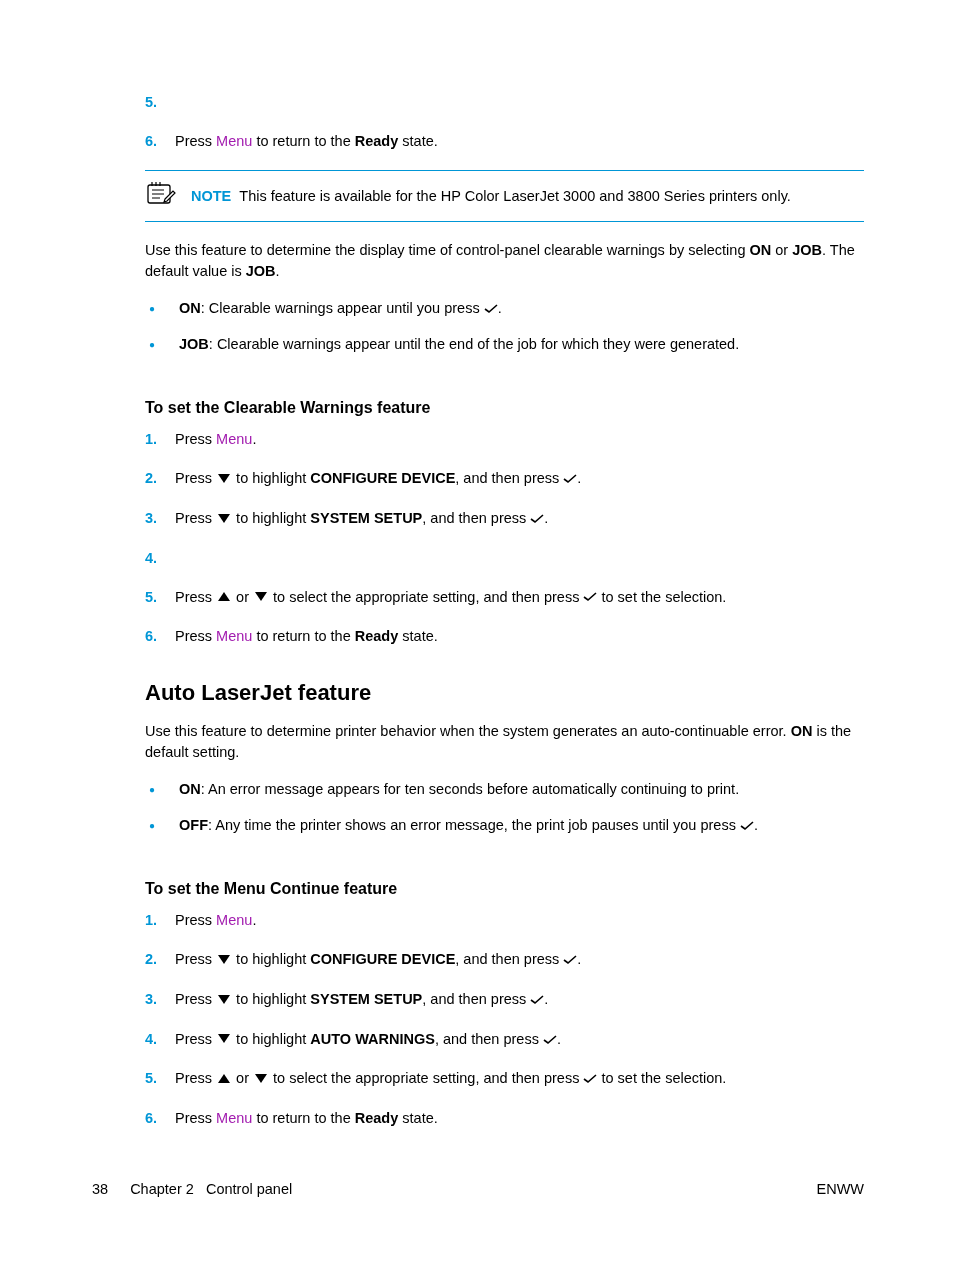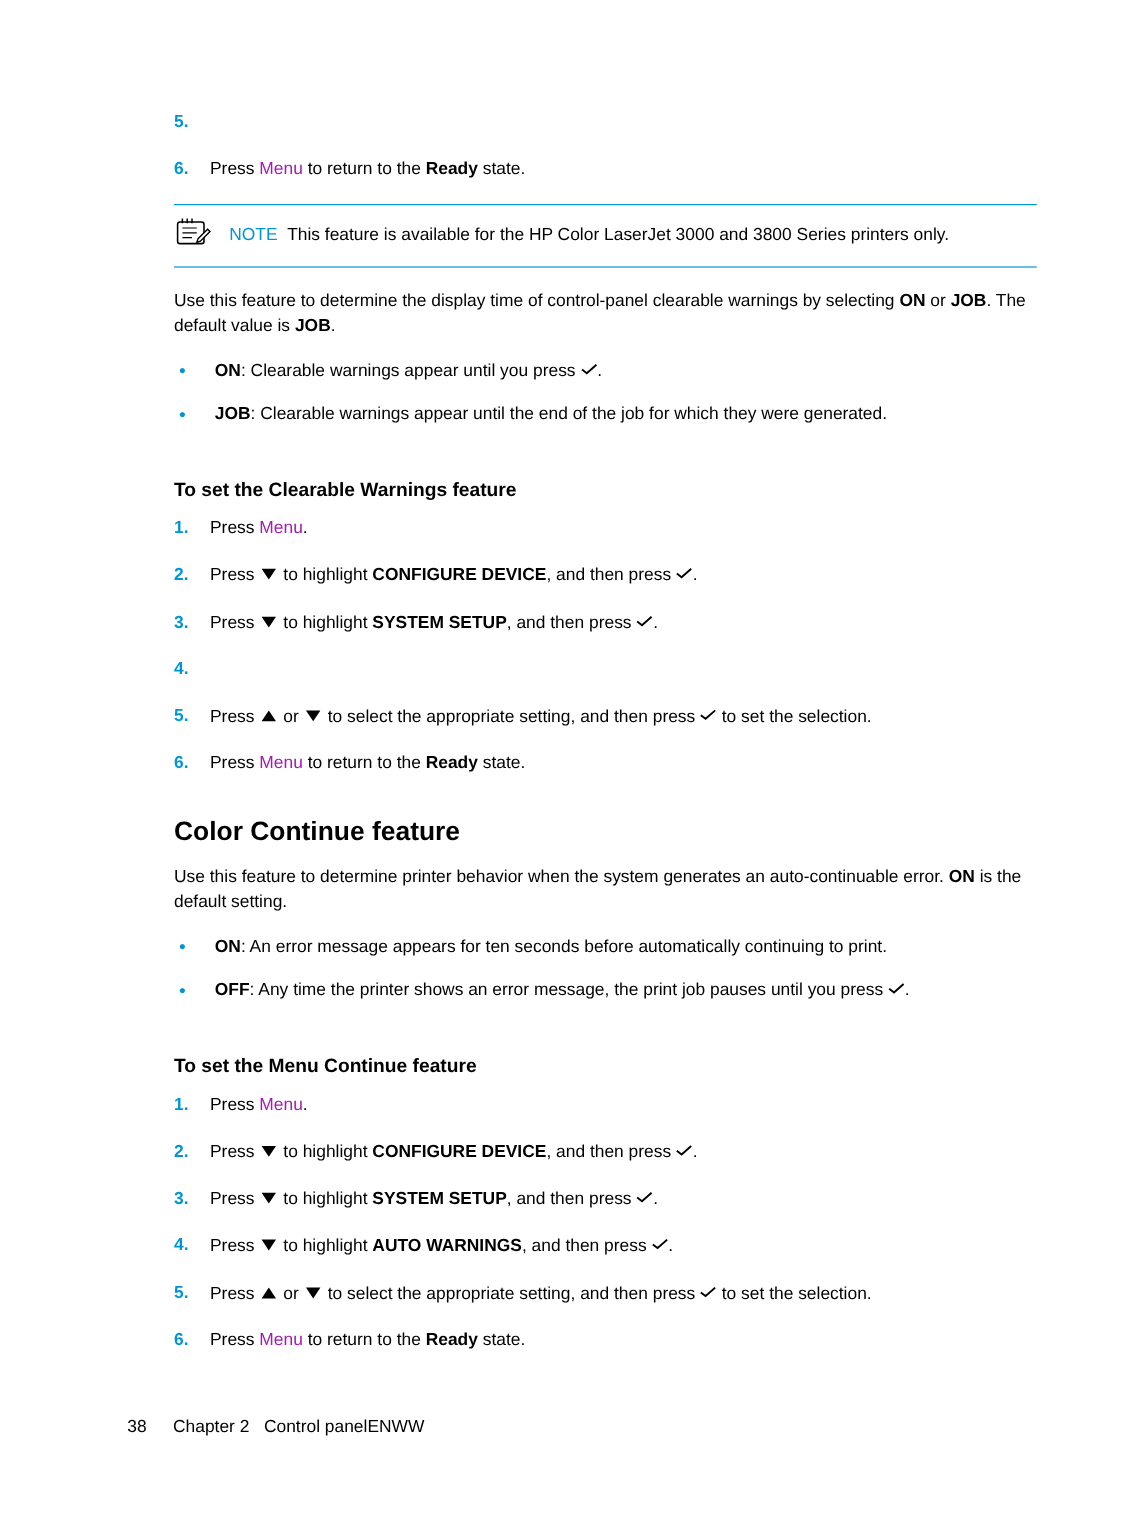--- a/index.html
+++ b/index.html
@@ -76,21 +76,21 @@
     align-items: center;
     padding: 8px 0;
     margin: 8px 0 18px 0;
     gap: 14px;
   }
   .note-box .icon {
     flex-shrink: 0;
   }
   .note-box .note-label {
     color: #0096d6;
-    font-weight: normal;
+    font-weight: bold;
     margin-right: 8px;
   }
   p.body {
     margin: 0 0 16px 0;
   }
   .tri-up, .tri-down, .check {
     display: inline-block;
     vertical-align: middle;
   }
   .tri-up {
@@ -110,23 +110,24 @@
   .check svg {
     width: 14px;
     height: 10px;
     display: inline-block;
     vertical-align: middle;
     margin-bottom: 2px;
   }
   .footer {
     position: absolute;
     bottom: 70px;
-    left: 106px;
+    left: 92px;
     right: 90px;
     display: flex;
+    justify-content: space-between;
     font-size: 14.5px;
   }
   .footer .left {
     display: flex;
     gap: 22px;
   }
 </style>
 </head>
 <body>
 
@@ -216,21 +217,21 @@
       <span><span>Press </span><span class="tri-up"></span><span> or </span><span class="tri-down"></span><span> to select the appropriate setting, and then press </span><span class="check"><svg>
               <use href="#checkmark"></use>
             </svg></span><span> to set the selection.</span></span>
     </li>
     <li>
       <span class="num">6.</span>
       <span><span>Press </span><span class="menu">Menu</span><span> to return to the </span><span class="bold">Ready</span><span> state.</span></span>
     </li>
   </ol>
 
-  <h2 class="section">Color Continue feature</h2>
+  <h2 class="section">Auto LaserJet feature</h2>
 
   <p class="body">
     <span>Use this feature to determine printer behavior when the system generates an auto-continuable error. </span><span class="bold">ON</span><span> is the default setting.</span>
   </p>
 
   <ul class="bullets">
     <li>
       <span class="dot">●</span>
       <span><span class="bold">ON</span><span>: An error message appears for ten seconds before automatically continuing to print.</span></span>
     </li>

